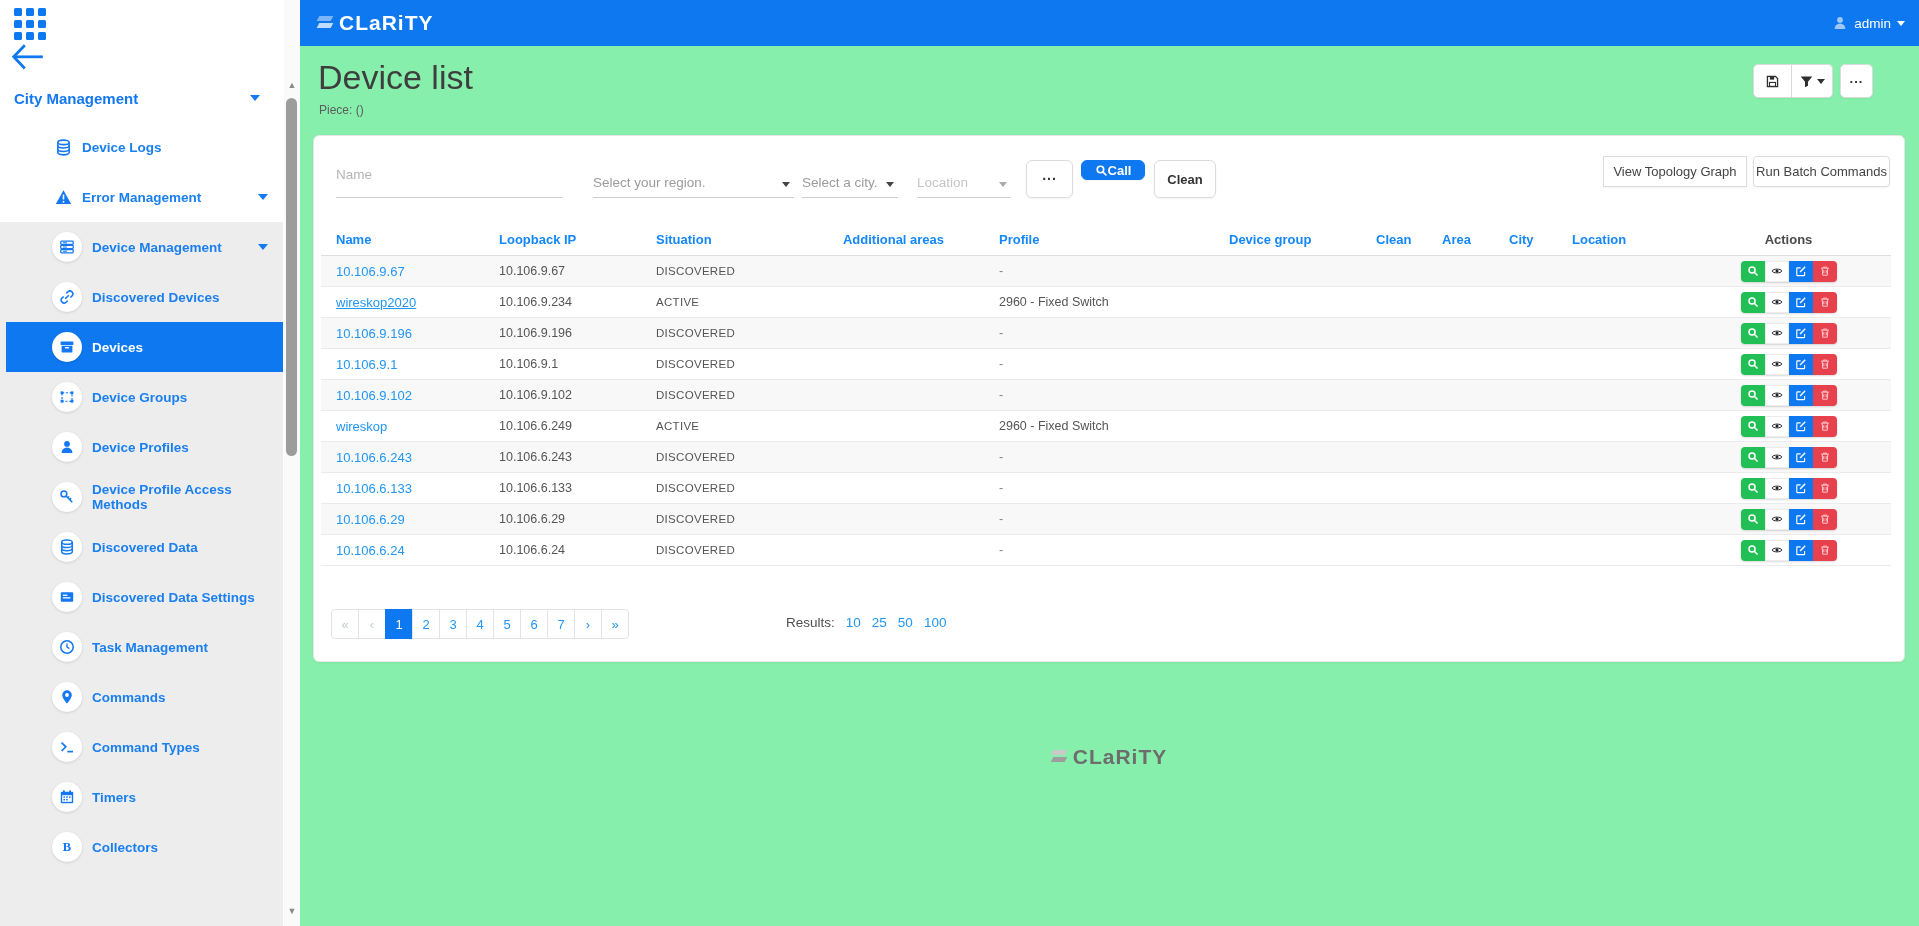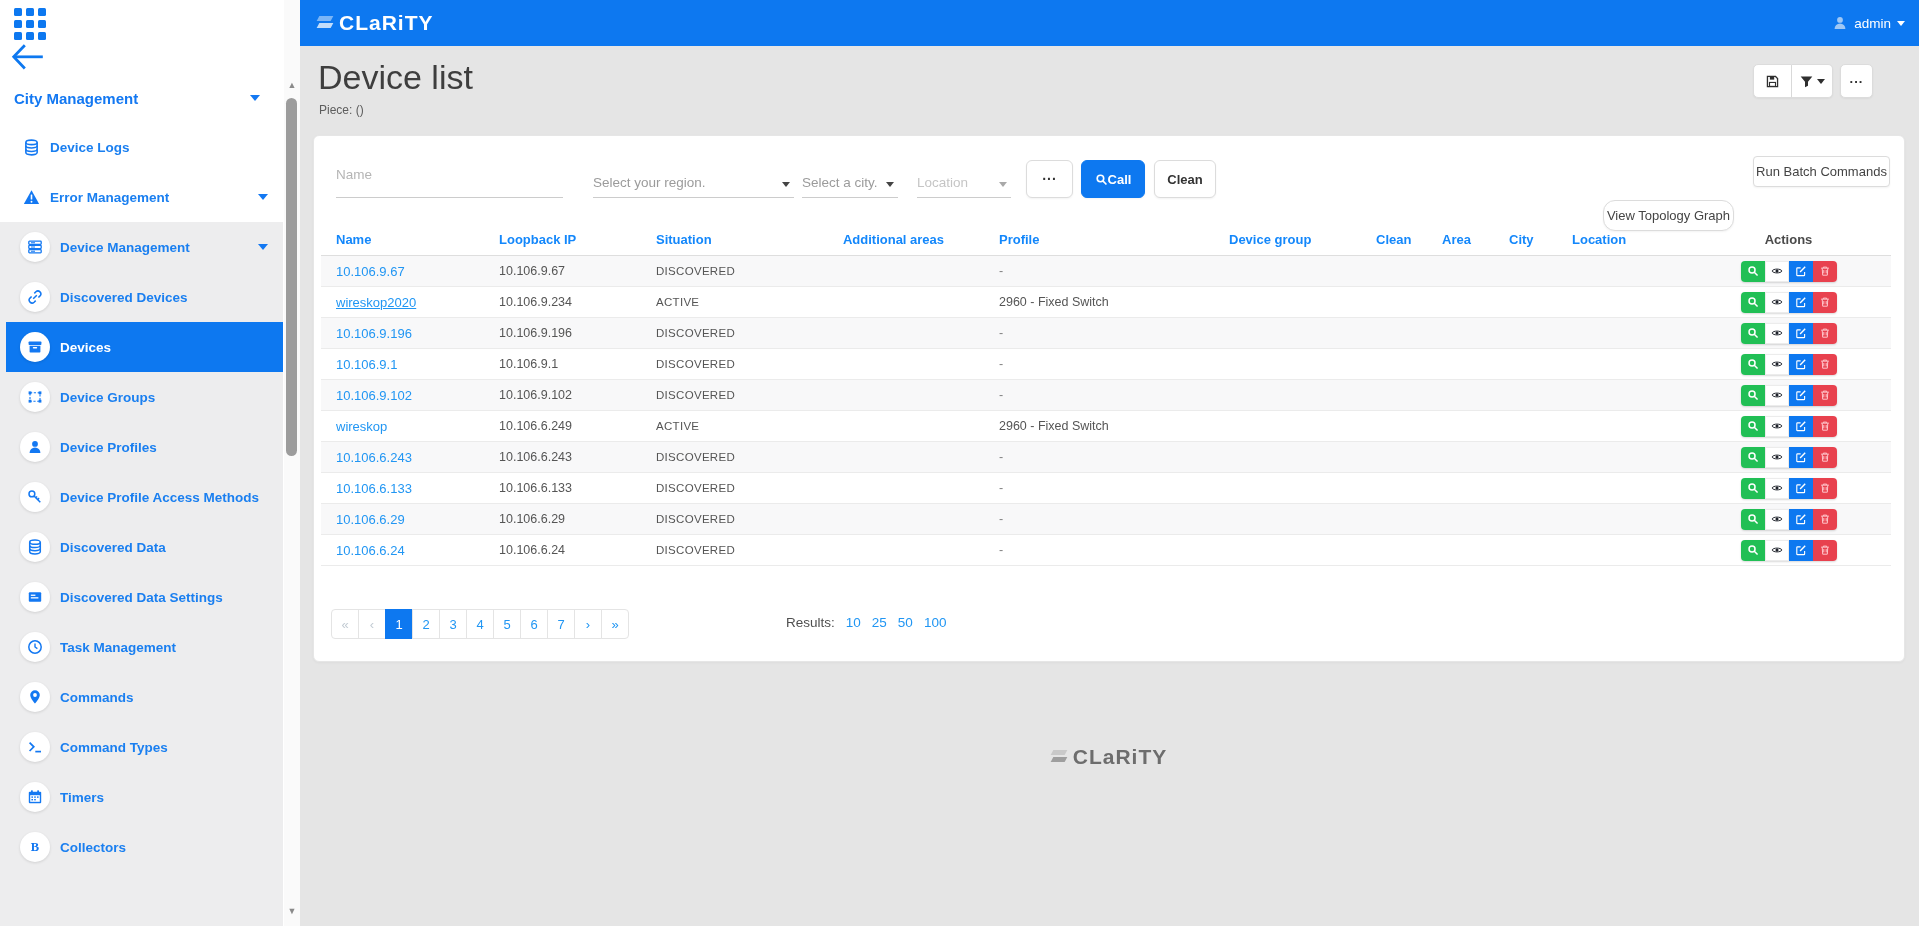--- a/index.html
+++ b/index.html
@@ -13,21 +13,21 @@
     display:grid; grid-template-columns:repeat(3,8px); grid-template-rows:repeat(3,8px);
     gap:4px; cursor:pointer; }
   .grid-icon span { background:#0d78f0; border-radius:1.5px; }
   .back-arrow { position:absolute; left:10px; top:42px; width:36px; height:30px; color:#0d78f0; cursor:pointer; }
   .sb-title { position:absolute; left:14px; top:90px; width:260px; font-size:15px; font-weight:700;
     color:#1378f2; cursor:pointer; }
   .chev { display:inline-block; width:0; height:0; border-left:5.5px solid transparent;
     border-right:5.5px solid transparent; border-top:6.5px solid #1378f2; }
   .sb-title .chev { position:absolute; right:14px; top:5px; }
   .sb-items { position:absolute; left:0; top:122px; width:283px; }
-  .sb-item { position:relative; height:50px; display:flex; align-items:center; cursor:pointer; }
+  .sb-item { position:relative; height:50px; display:flex; align-items:center; cursor:pointer;padding-left:32px; }
   .sb-item .ic { width:17px; height:17px; color:#1378f2; margin-left:23px; flex:0 0 auto; }
   .sb-item.circled .ic { width:30px; height:30px; margin-left:20px; background:#fff; border-radius:50%;
     box-shadow:0 1px 3px rgba(0,0,0,.12); display:flex; align-items:center; justify-content:center; }
   .sb-item.circled .ic svg { width:16px; height:16px; }
   .sb-item .ic svg { width:17px; height:17px; display:block; }
   .sb-item .lbl { margin-left:10px; font-size:13.5px; font-weight:600; color:#1a7ff0; }
   .sb-item .chev { position:absolute; right:15px; top:22px; }
   .sb-item.active { background:#0d78f0; margin-left:6px; width:277px; }
   .sb-item.active .ic { margin-left:14px; }
   .sb-item.active .lbl { color:#fff; }
@@ -48,21 +48,21 @@
   .topbar .logo-flag i:nth-child(1){ top:1px; background:rgba(255,255,255,.45);}
   .topbar .logo-flag i:nth-child(2){ top:8px; background:rgba(255,255,255,.75);}
   .logo-text { color:#fff; font-size:21px; font-weight:800; letter-spacing:1px; }
   .user-menu { position:absolute; right:14px; top:0; height:46px; display:flex; align-items:center;
     gap:6px; cursor:pointer; }
   .user-menu .person { width:16px; height:16px; color:#9ec7f5; }
   .user-menu .uname { color:#fff; font-size:13.5px; }
   .user-menu .chev { border-top-color:#fff; border-left-width:4.5px; border-right-width:4.5px; border-top-width:5.5px; }
 
   
-  .content { position:absolute; left:300px; top:46px; width:1619px; height:880px; background:#e5e5e5; }
+  .content { position:absolute; left:300px; top:46px; width:1619px; height:880px; background:#86efac; }
   .page-title { position:absolute; left:18px; top:12px; font-size:34px; color:#3e3e3e; font-weight:400; }
   .page-sub { position:absolute; left:19px; top:57px; font-size:12px; color:#5d5d5d; }
 
   .top-actions { position:absolute; right:46px; top:18px; display:flex; }
   .ta-btn { height:34px; background:#fff; border:1px solid #dcdcdc; display:flex; align-items:center;
     justify-content:center; cursor:pointer; color:#2f2f2f; box-shadow:0 1px 2px rgba(0,0,0,.05); }
   .ta-btn svg { width:15px; height:15px; }
   .ta-save { width:39px; border-radius:5px 0 0 5px; }
   .ta-filter { width:41px; border-radius:0 5px 5px 0; border-left:none; gap:3px; }
   .ta-filter .chev { border-left-width:4px; border-right-width:4px; border-top-width:5px; border-top-color:#2f2f2f; }
@@ -84,25 +84,25 @@
   .f-select .chev { border-left-width:4.5px; border-right-width:4.5px; border-top-width:5.5px;
     border-top-color:#444; margin:0 4px 3px 0; }
   .f-select.disabled .ph { color:#c5c5c5; }
   .f-select.disabled .chev { border-top-color:#a9a9a9; }
 
   .btn { display:flex; align-items:center; justify-content:center; cursor:pointer; font-family:inherit;
     font-size:13px; border-radius:6px; border:1px solid #dcdcdc; background:#fff; color:#333;
     box-shadow:0 1px 2px rgba(0,0,0,.05); }
   .btn-more { position:absolute; left:712px; top:24px; width:47px; height:38px; font-weight:700;
     letter-spacing:1px; padding-bottom:8px; font-size:14px; }
-  .btn-call { position:absolute; left:767px; top:24px; width:64px; height:38px; background:#0d78f0;
+  .btn-call { position:absolute; left:767px; top:24px; width:64px; height:20px; background:#0d78f0;
     border-color:#0d78f0; color:#fff; font-weight:700; gap:0; }
   .btn-call svg { width:13px; height:13px; }
   .btn-clean { position:absolute; left:840px; top:24px; width:62px; height:38px; font-weight:600; }
-  .btn-topo { position:absolute; left:1289px; top:20px; width:131px; height:31px; border-radius:12px; color:#444;margin-top:44px; }
+  .btn-topo { position:absolute; left:1289px; top:20px; width:144px; height:31px; border-radius:0; color:#444; }
   .btn-batch { position:absolute; left:1439px; top:20px; width:137px; height:31px; border-radius:4px; color:#444; }
 
   
   .tbl-wrap { position:absolute; left:7px; top:93px; width:1570px; }
   table { border-collapse:collapse; table-layout:fixed; width:1570px; }
   th { font-size:13px; font-weight:700; color:#1387fb; text-align:left; padding:3px 8px 8px 8px;
     border-bottom:1px solid #dedede; cursor:pointer; white-space:nowrap; overflow:hidden; }
   th:first-child { padding-left:15px; }
   th.center { text-align:center; }
   th.dark { color:#4a4a4a; cursor:default; }

